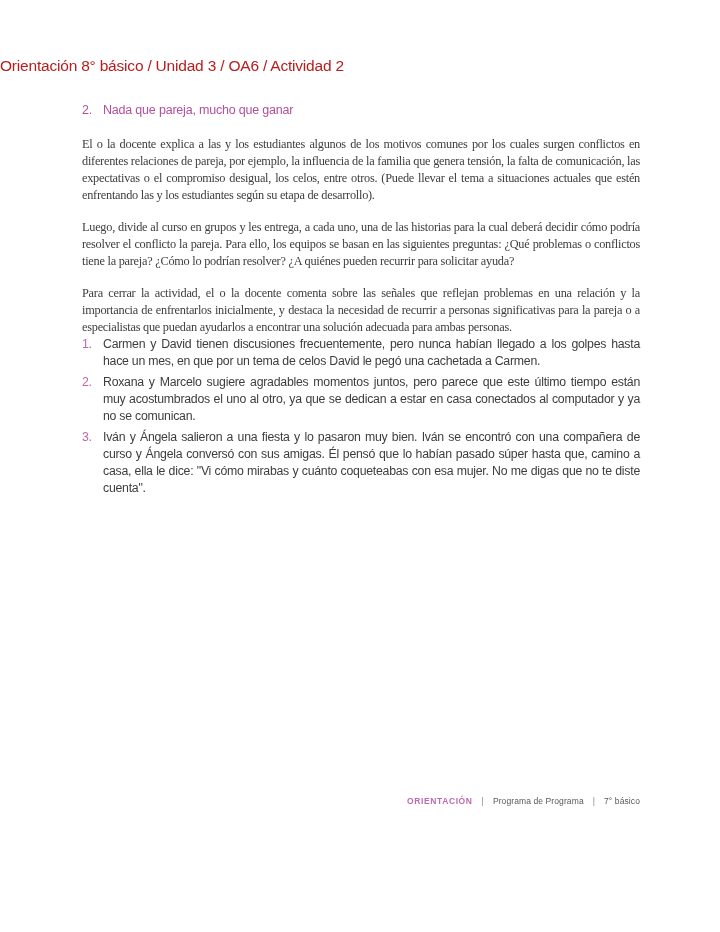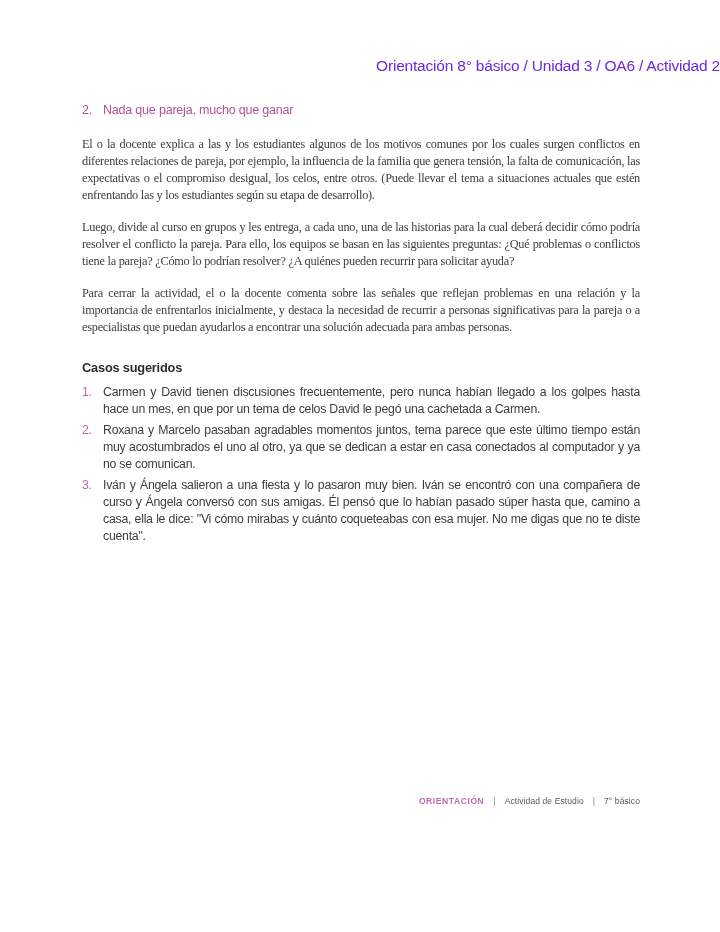--- a/index.html
+++ b/index.html
@@ -12,24 +12,24 @@
     color: #3d3d3d;
     overflow: hidden;
   }
   .page {
     position: absolute;
     inset: 0;
     background: #ffffff;
   }
   .doc-title {
     margin-top: 57px;
-    text-align: right;
+    text-align: left;
     font-size: 15.5px;
     letter-spacing: -0.2px;
-    color: #6d28d9;
+    color: #b91c1c;
     font-weight: normal;
   }
   .content {
     width: 558px;
     margin-left: 82px;
     margin-top: 28px;
   }
   .activity-heading {
     color: #b24f9c;
     font-size: 12.5px;
@@ -100,40 +100,39 @@
       <span class="act-num">2.</span>
       <span>Nada que pareja, mucho que ganar</span>
     </div>
 
     <div class="body-text">
       <p class="para">El o la docente explica a las y los estudiantes algunos de los motivos comunes por los cuales surgen conflictos en diferentes relaciones de pareja, por ejemplo, la influencia de la familia que genera tensión, la falta de comunicación, las expectativas o el compromiso desigual, los celos, entre otros. (Puede llevar el tema a situaciones actuales que estén enfrentando las y los estudiantes según su etapa de desarrollo).</p>
       <p class="para">Luego, divide al curso en grupos y les entrega, a cada uno, una de las historias para la cual deberá decidir cómo podría resolver el conflicto la pareja. Para ello, los equipos se basan en las siguientes preguntas: ¿Qué problemas o conflictos tiene la pareja? ¿Cómo lo podrían resolver? ¿A quiénes pueden recurrir para solicitar ayuda?</p>
       <p class="para">Para cerrar la actividad, el o la docente comenta sobre las señales que reflejan problemas en una relación y la importancia de enfrentarlos inicialmente, y destaca la necesidad de recurrir a personas significativas para la pareja o a especialistas que puedan ayudarlos a encontrar una solución adecuada para ambas personas.</p>
     </div>
 
-    <h2 class="cases-heading">Casos sugeridos</h2>
 
     <ol class="case-list body-text">
       <li class="case-item">
         <span class="case-num">1.</span>
         <span class="case-text">Carmen y David tienen discusiones frecuentemente, pero nunca habían llegado a los golpes hasta hace un mes, en que por un tema de celos David le pegó una cachetada a Carmen.</span>
       </li>
       <li class="case-item">
         <span class="case-num">2.</span>
-        <span class="case-text">Roxana y Marcelo pasaban agradables momentos juntos, tema parece que este último tiempo están muy acostumbrados el uno al otro, ya que se dedican a estar en casa conectados al computador y ya no se comunican.</span>
+        <span class="case-text">Roxana y Marcelo sugiere agradables momentos juntos, pero parece que este último tiempo están muy acostumbrados el uno al otro, ya que se dedican a estar en casa conectados al computador y ya no se comunican.</span>
       </li>
       <li class="case-item">
         <span class="case-num">3.</span>
         <span class="case-text">Iván y Ángela salieron a una fiesta y lo pasaron muy bien. Iván se encontró con una compañera de curso y Ángela conversó con sus amigas. Él pensó que lo habían pasado súper hasta que, camino a casa, ella le dice: "Vi cómo mirabas y cuánto coqueteabas con esa mujer. No me digas que no te diste cuenta".</span>
       </li>
     </ol>
 
   </div>
 
   <div class="footer">
     <span class="brand">ORIENTACIÓN</span>
     <span class="sep">|</span>
-    <span>Actividad de Estudio</span>
+    <span>Programa de Programa</span>
     <span class="sep">|</span>
     <span>7° básico</span>
   </div>
 
 </div>
 
 </body></html>

